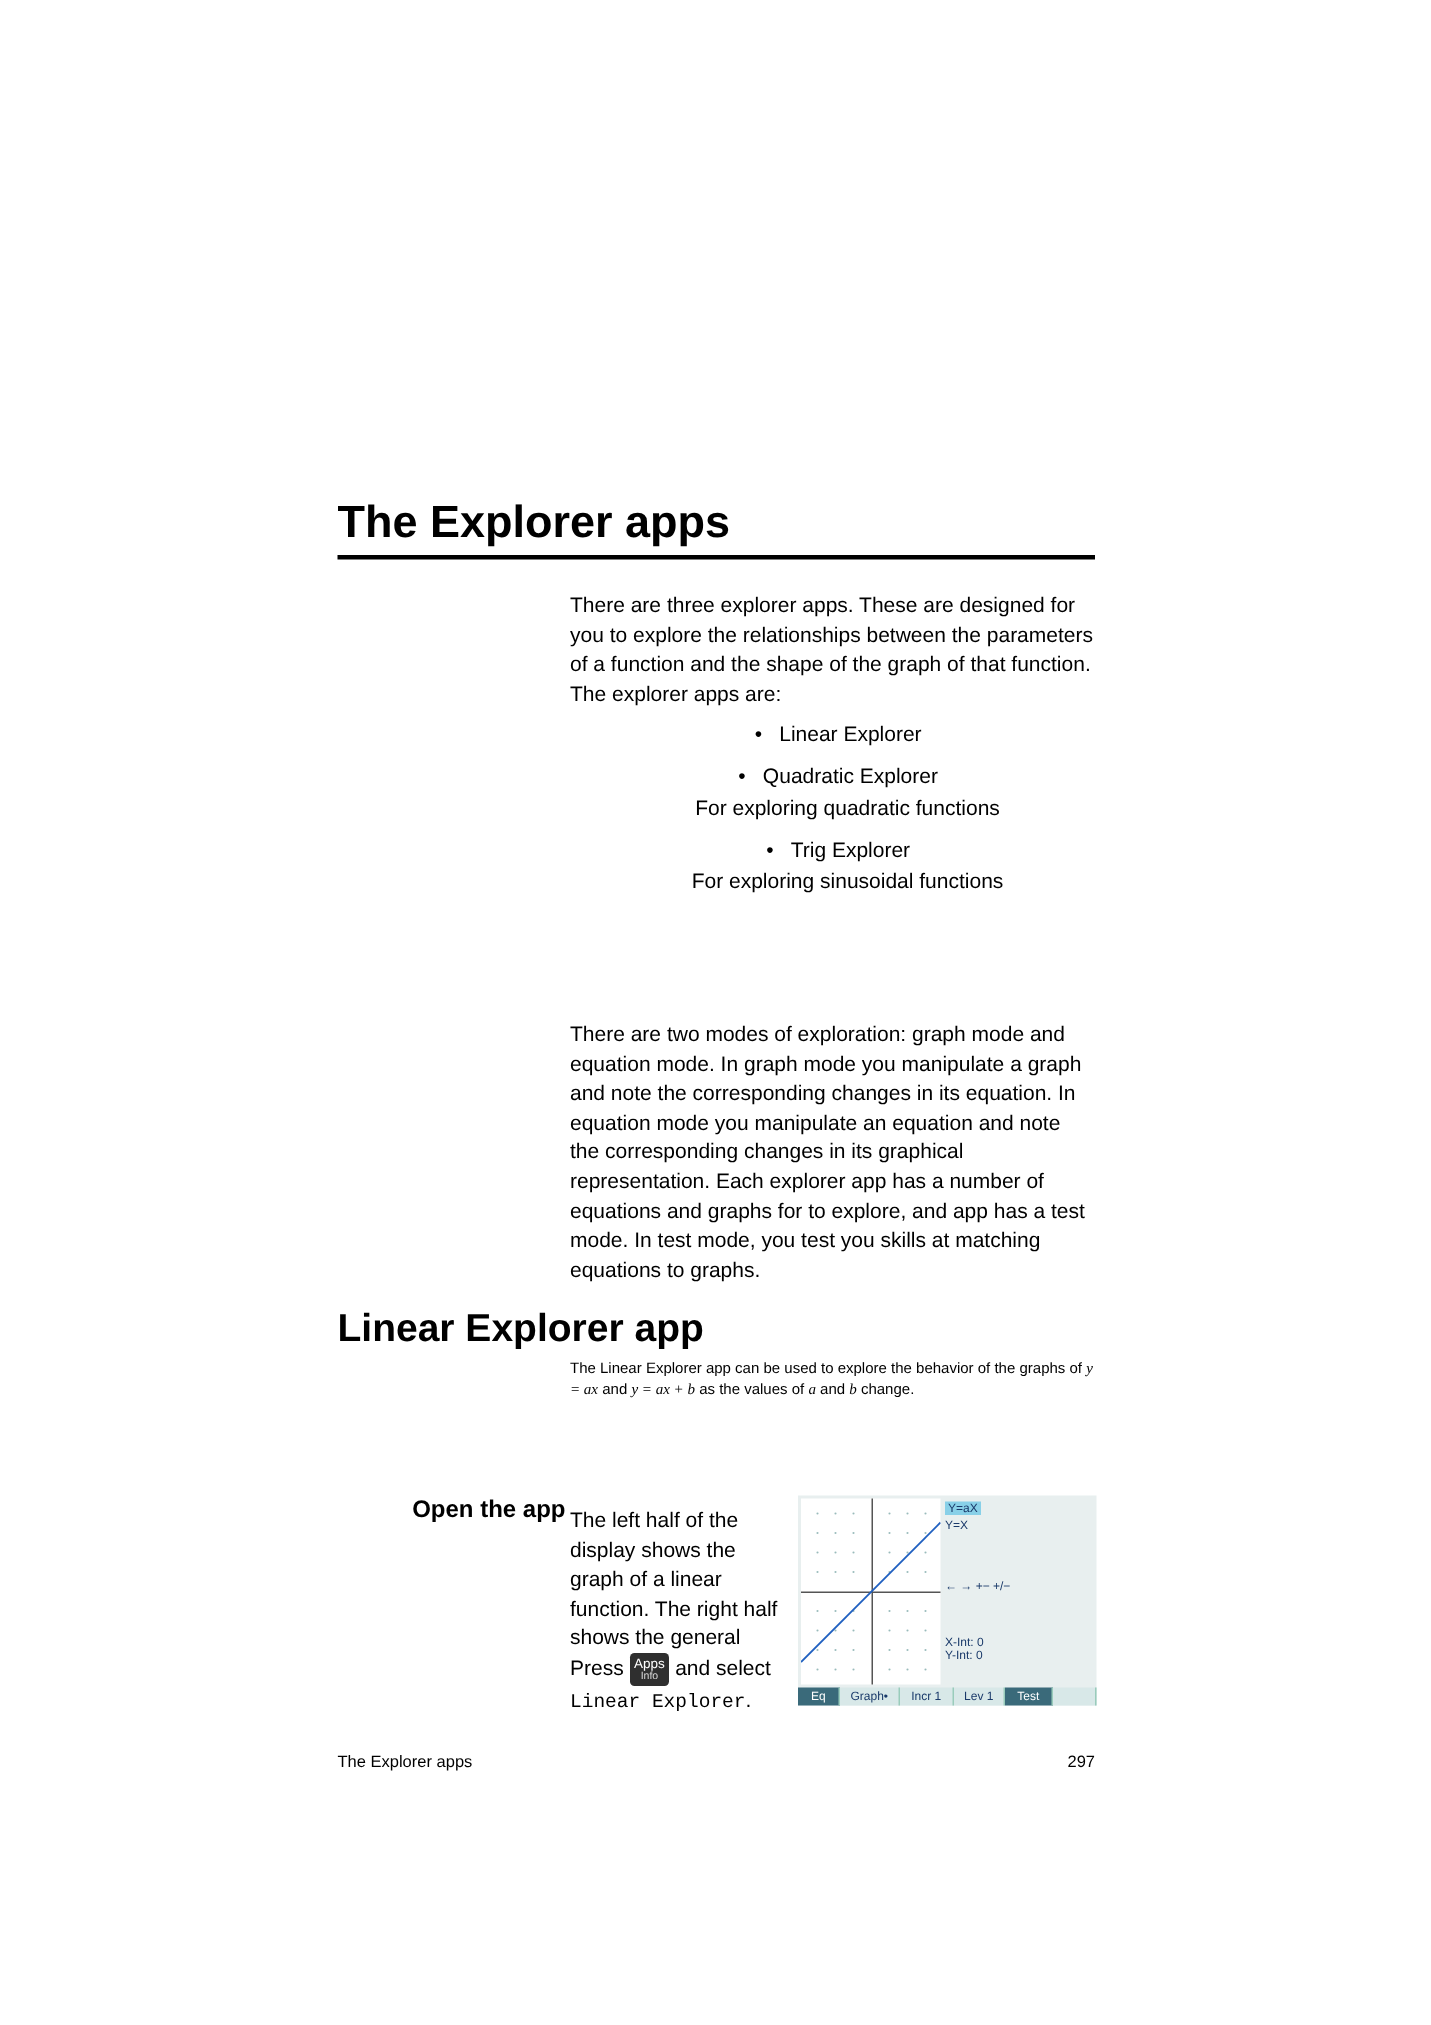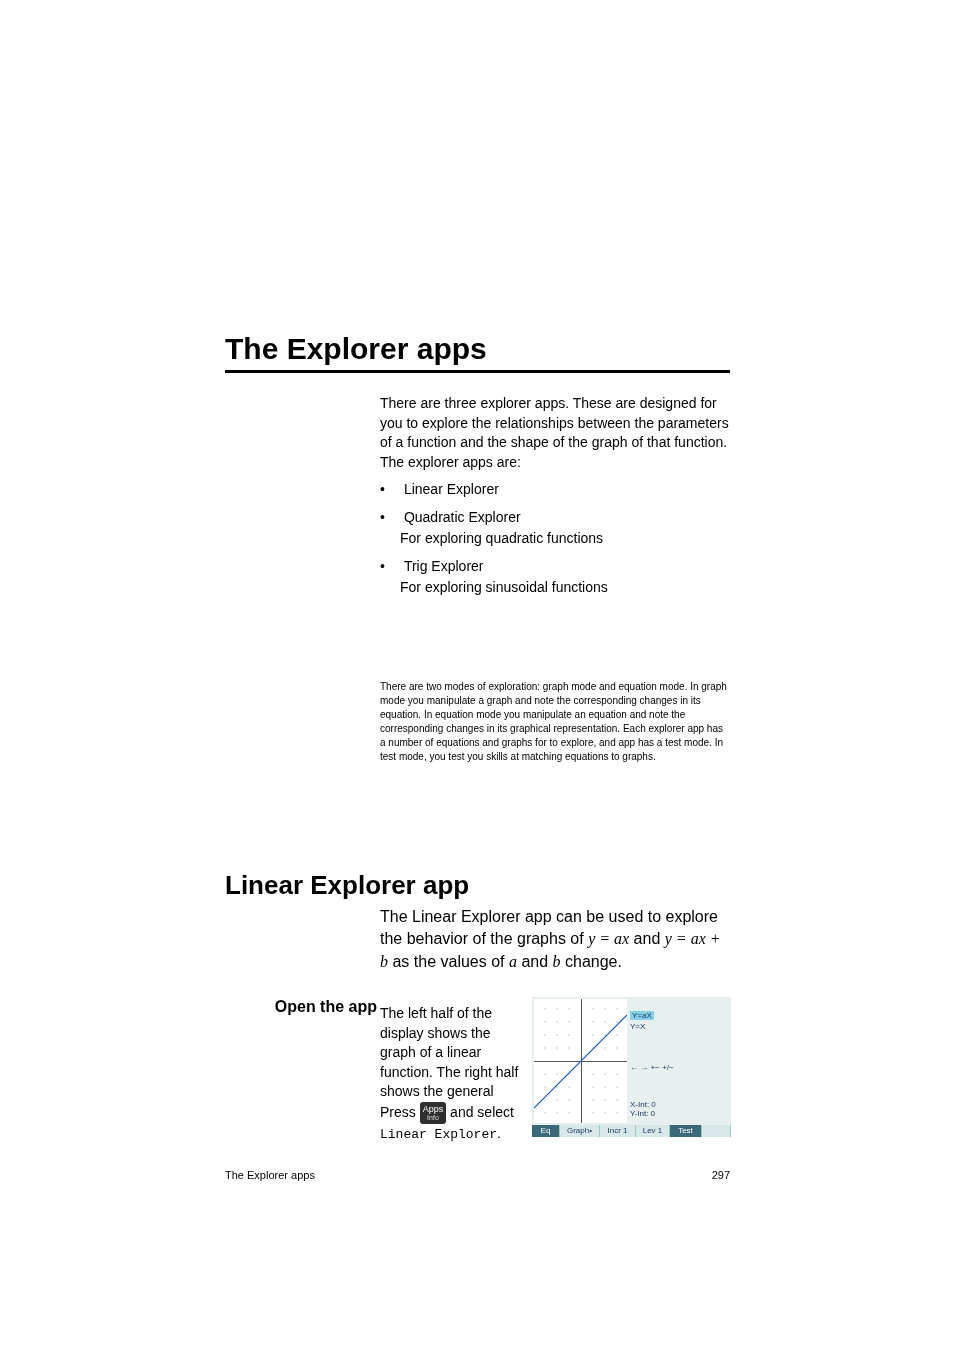--- a/index.html
+++ b/index.html
@@ -10,33 +10,33 @@
   .h1 { position: absolute; left: 225px; top: 332px; width: 505px;
     font-size: 30px; font-weight: 700; }
   .rule-thick { position: absolute; left: 225px; top: 370px; width: 505px;
     height: 3px; background: #000; }
 
   .intro { position: absolute; left: 380px; top: 394px; width: 350px;
     font-size: 14px; line-height: 1.4; }
   .intro p { margin-bottom: 4px; }
 
   .list { position: absolute; left: 380px; top: 480px; width: 350px;
-    font-size: 14px; line-height: 1.4; }
+    font-size: 14px; line-height: 1.4; text-align: center; }
   .list .item { margin-bottom: 8px; }
   .list .bullet { display: inline-block; width: 20px; vertical-align: top; }
   .list .iname { display: inline-block; }
   .list .idesc { display: block; margin-left: 20px; margin-top: 2px; }
 
   .modes { position: absolute; left: 380px; top: 680px; width: 350px;
-    font-size: 10px; line-height: 1.4; }
+    font-size: 14px; line-height: 1.4; }
 
   .h2 { position: absolute; left: 225px; top: 870px; width: 505px;
     font-size: 26px; font-weight: 700; }
   .desc2 { position: absolute; left: 380px; top: 906px; width: 350px;
-    font-size: 16px; line-height: 1.4; }
+    font-size: 10px; line-height: 1.4; }
   .desc2 .ieq { font-style: italic; font-family: "Times New Roman", serif; }
 
   .h3 { position: absolute; left: 257px; top: 998px; width: 120px;
     text-align: right; font-size: 16px; font-weight: 700; }
 
   .step { position: absolute; left: 380px; top: 998px; width: 145px;
     font-size: 14px; line-height: 1.4; }
   .step .mono { font-family: "Courier New", monospace; font-size: 13px; }
   .keycap { display: inline-block; background:#2f2f2f; color:#fff;
     font-size:9px; line-height:1; padding:3px 3px; border-radius:3px;
@@ -184,21 +184,21 @@
           </g>
         </g>
       </svg>
       <div class="axis-h"></div>
       <div class="axis-v"></div>
       <svg class="line45" viewBox="0 0 93 124">
         <line x1="0" y1="109" x2="93" y2="16" stroke="#2060c0" stroke-width="1.2"></line>
       </svg>
     </div>
     <div class="side">
-      <div style="margin-top:12px">
+      <div style="margin-top:2px">
         <span class="eqbox">Y=aX</span>
       </div>
       <div style="margin-top:2px">Y=X</div>
       <div style="margin-top:32px">←  →     +− +/−</div>
       <div style="margin-top:28px">X-Int: 0</div>
       <div>Y-Int: 0</div>
     </div>
     <div class="menu">
       <div class="dark" style="width:28px">Eq</div>
       <div class="light" style="width:40px">Graph•</div>

